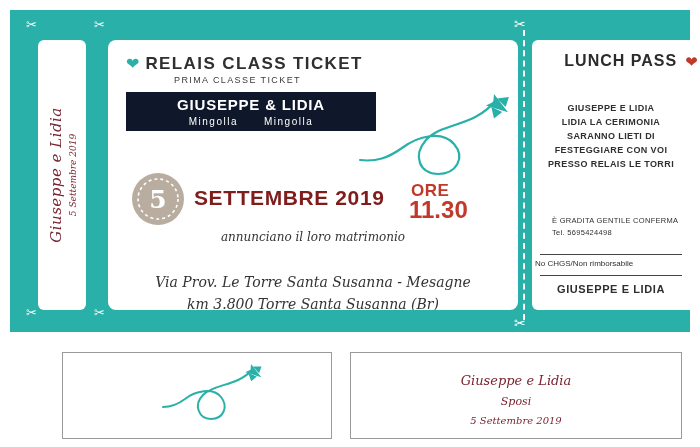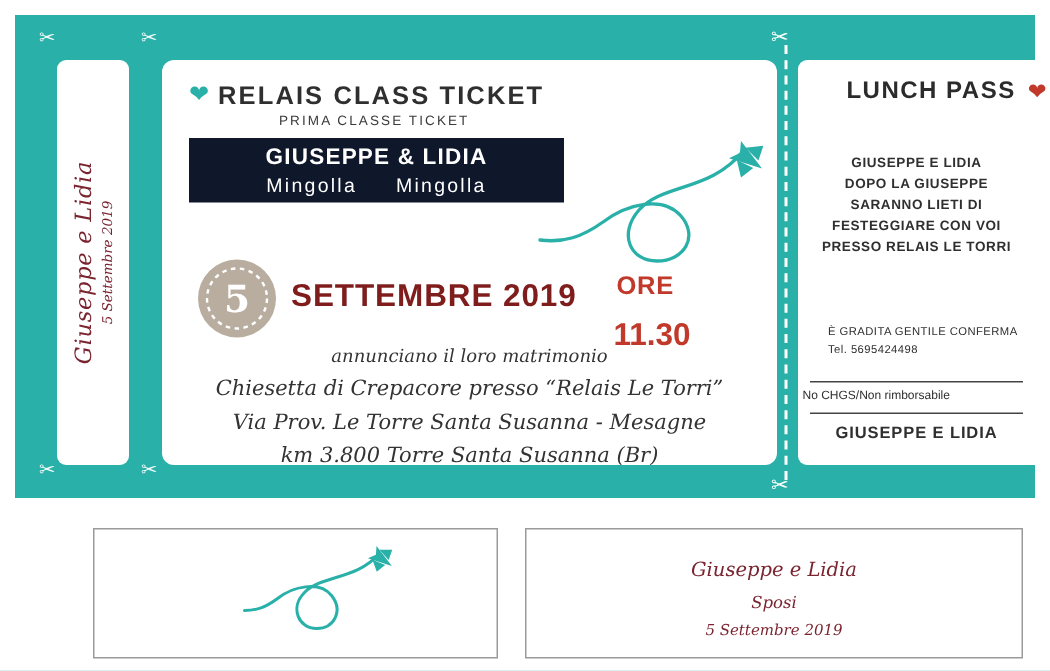--- a/index.html
+++ b/index.html
@@ -95,21 +95,21 @@
     line-height: 1;
   }
   .fct-title {
     font-size: 17px;
     font-weight: bold;
     letter-spacing: 1.4px;
     color: #2f2f2f;
   }
   .fct-sub {
     position: absolute;
-    left: 42px;
+    left: 30px;
     top: 35px;
     font-size: 9px;
     letter-spacing: 1.4px;
     color: #3a3a3a;
     padding-left: 36px;
   }
 
   .names-bar {
     position: absolute;
     left: 18px;
@@ -121,21 +121,21 @@
   }
   .names-main {
     color: #ffffff;
     font-size: 15px;
     font-weight: bold;
     letter-spacing: .8px;
     line-height: 1.1;
   }
   .names-sub {
     color: #ffffff;
-    font-size: 13px;
+    font-size: 10px;
     letter-spacing: 1.5px;
     margin-top: 2px;
     display: flex;
     justify-content: center;
     gap: 26px;
   }
 
   
   .seal {
     position: absolute;
@@ -175,22 +175,22 @@
     left: 303px;
     top: 141px;
     font-size: 17px;
     font-weight: bold;
     color: #c0392b;
     letter-spacing: .5px;
   }
   .ore-time {
     position: absolute;
     left: 301px;
-    top: 172px;
-    font-size: 21px;
+    top: 156px;
+    font-size: 24px;
     font-weight: bold;
     color: #c0392b;
   }
 
   .script {
     font-family: "DejaVu Serif", serif;
     font-style: italic;
     color: #333333;
     position: absolute;
     text-align: center;
@@ -408,38 +408,37 @@
           <circle cx="28" cy="28" r="20" fill="none" stroke="#ffffff" stroke-width="1.6" stroke-dasharray="3 3"></circle>
         </svg>
         <div class="seal-num">5</div>
       </div>
       <div class="month-year">SETTEMBRE 2019</div>
 
       <div class="ore-label">ORE</div>
       <div class="ore-time">11.30</div>
 
       <div class="script l1">annunciano il loro matrimonio</div>
-      <div class="script l2">Chiesetta di Crepacore presso “Relais Le Torri”</div>
       <div class="script l3">Via Prov. Le Torre Santa Susanna - Mesagne</div>
       <div class="script l4">km 3.800 Torre Santa Susanna (Br)</div>
     </div>
 
     <div class="perf"></div>
     <span class="scissor-top">✂</span>
     <span class="scissor-bot">✂</span>
 
     <div class="lunch-card">
       <div class="lunch-head">
         <span class="lunch-title">LUNCH PASS</span>
         <span class="heart-red">❤</span>
       </div>
 
       <div class="lunch-body">
         <div>GIUSEPPE E LIDIA</div>
-        <div>DOPO LA GIUSEPPE</div>
+        <div>LIDIA LA CERIMONIA</div>
         <div>SARANNO LIETI DI</div>
         <div>FESTEGGIARE CON VOI</div>
         <div>PRESSO RELAIS LE TORRI</div>
       </div>
 
       <div class="lunch-conf">
         <div>È GRADITA GENTILE CONFERMA</div>
         <div>Tel. 5695424498</div>
       </div>
 

